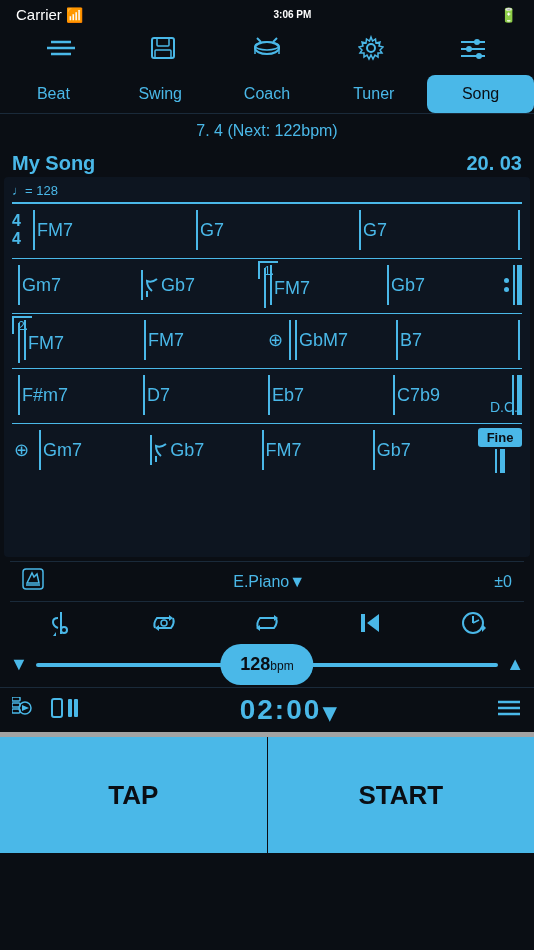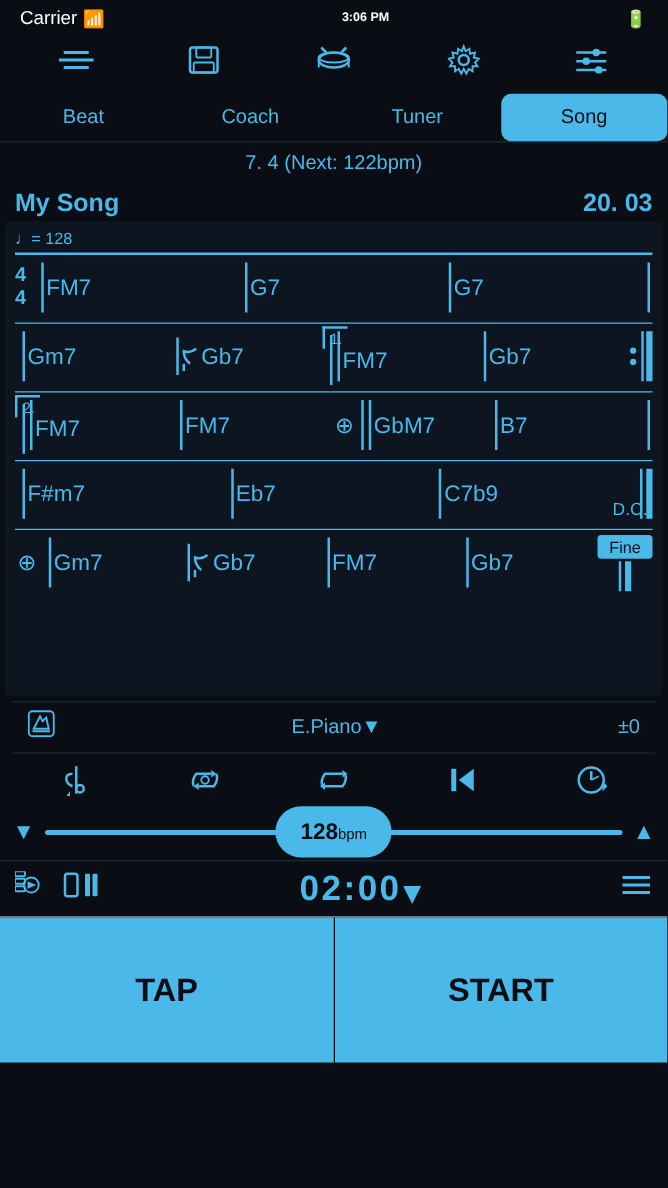--- a/index.html
+++ b/index.html
@@ -239,21 +239,21 @@
     }
     .bpm-unit { font-size: 12px; font-weight: normal; }
 
     
     .footer-bar {
       display: flex;
       justify-content: space-between;
       align-items: center;
       padding: 6px 12px;
       border-top: 1px solid #1a2a3a;
-      border-bottom: 1px solid #a3a3a3;
+      border-bottom: 5px solid #a3a3a3;
     }
     .footer-left { display: flex; gap: 12px; }
     .footer-icon { font-size: 20px; color: #4ab8e8; cursor: pointer; }
     .timer-display {
       font-size: 28px;
       font-weight: bold;
       color: #4ab8e8;
       letter-spacing: 2px;
     }
     .menu-icon { font-size: 20px; color: #4ab8e8; cursor: pointer; }
@@ -329,20 +329,21 @@
       <line x1="2" y1="12" x2="26" y2="12" stroke="#4ab8e8" stroke-width="2"></line>
       <circle cx="10" cy="12" r="3" fill="#4ab8e8"></circle>
       <line x1="2" y1="19" x2="26" y2="19" stroke="#4ab8e8" stroke-width="2"></line>
       <circle cx="20" cy="19" r="3" fill="#4ab8e8"></circle>
     </svg>
   </span>
 </div>
 
 <div class="tab-bar">
   <div class="tab-item">Beat</div>
+  <div class="tab-item">Swing</div>
   <div class="tab-item">Coach</div>
   <div class="tab-item">Tuner</div>
   <div class="tab-item active">Song</div>
 </div>
 
 <div class="section-info">
   <span>7. 4 (Next: 122bpm)</span>
 </div>
 
 <div class="song-header">
@@ -432,20 +433,24 @@
     <div class="bar-line"></div>
   </div>
 
   <div class="music-row" style="position:relative;">
     <div class="chord-cell">
       <div class="bar-line"></div>
       <span class="chord-name">F#m7</span>
     </div>
     <div class="chord-cell">
       <div class="bar-line"></div>
+      <span class="chord-name">D7</span>
+    </div>
+    <div class="chord-cell">
+      <div class="bar-line"></div>
       <span class="chord-name">Eb7</span>
     </div>
     <div class="chord-cell">
       <div class="bar-line"></div>
       <span class="chord-name">C7b9</span>
     </div>
     <div style="display:flex; flex-direction:column; align-items:flex-end; position:relative;">
       <div style="display:flex; gap:3px; align-items:center; height:40px;">
         <div style="width:2px; height:40px; background:#4ab8e8;"></div>
         <div style="width:5px; height:40px; background:#4ab8e8;"></div>
@@ -470,21 +475,21 @@
     </div>
     <div class="chord-cell">
       <div class="bar-line"></div>
       <span class="chord-name">FM7</span>
     </div>
     <div class="chord-cell">
       <div class="bar-line"></div>
       <span class="chord-name">Gb7</span>
     </div>
     <div style="display:flex; flex-direction:column; align-items:center; position:relative;">
-      <div style="background:#4ab8e8; color:#0a0e14; padding: 2px 8px; border-radius:3px; font-size:13px; font-weight:normal; width:44px; text-align:center;">Fine</div>
+      <div style="background:#4ab8e8; color:#0a0e14; padding: 2px 8px; border-radius:3px; font-size:13px; font-weight:bold; width:44px; text-align:center;">Fine</div>
       <div style="display:flex; gap:3px; margin-top:2px;">
         <div style="width:2px; height:24px; background:#4ab8e8;"></div>
         <div style="width:5px; height:24px; background:#4ab8e8;"></div>
       </div>
     </div>
   </div>
 </div>
 
 <div class="bottom-controls">
 

